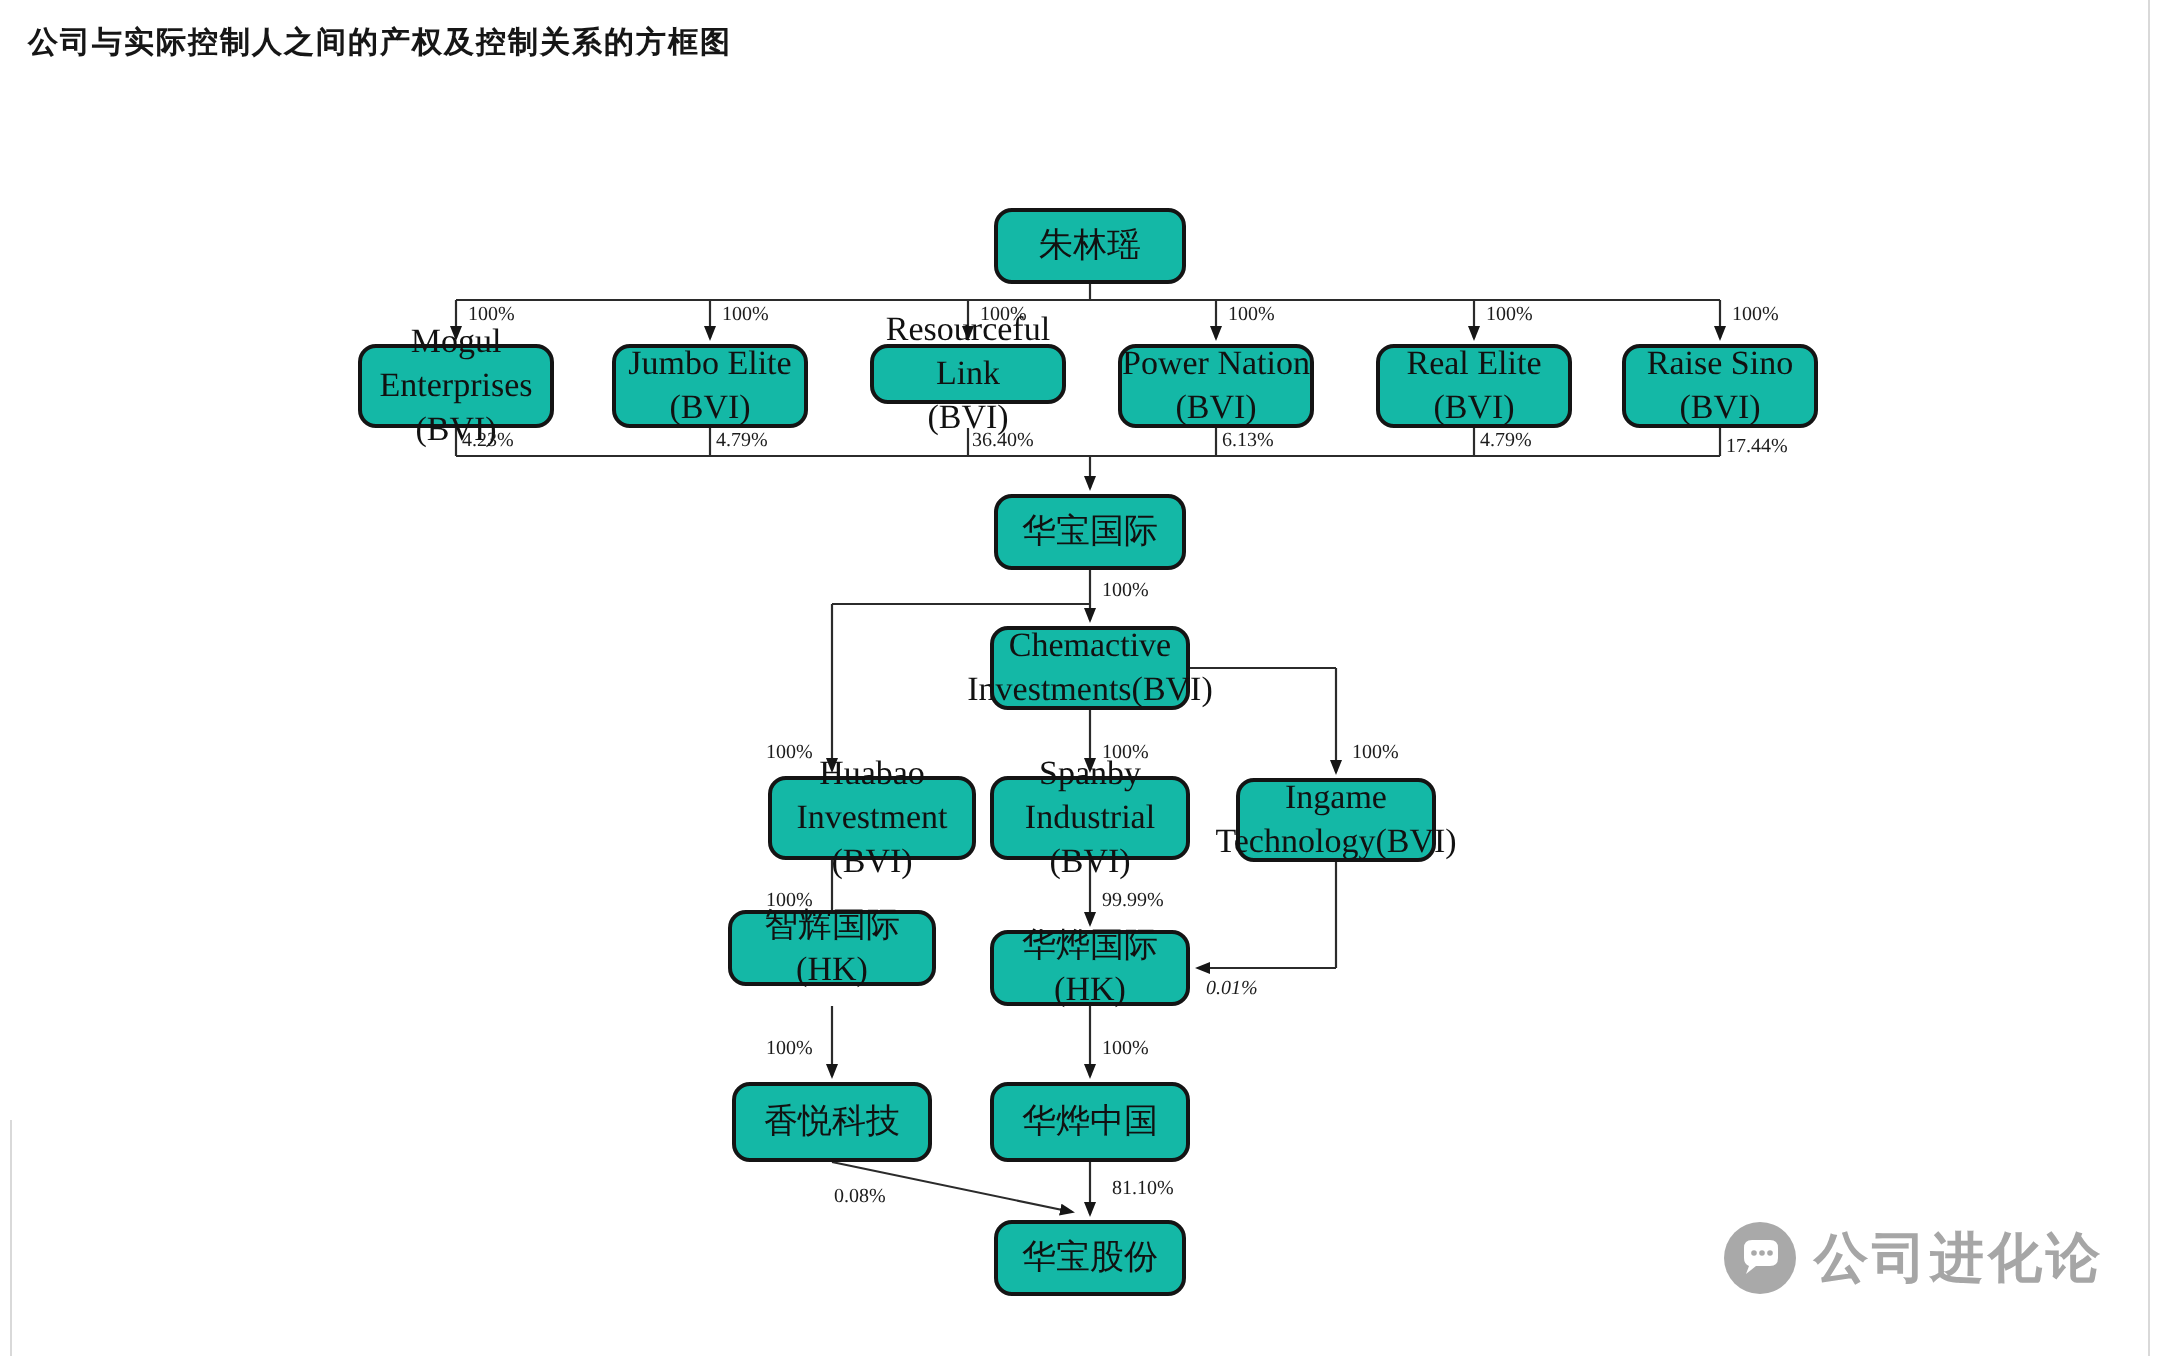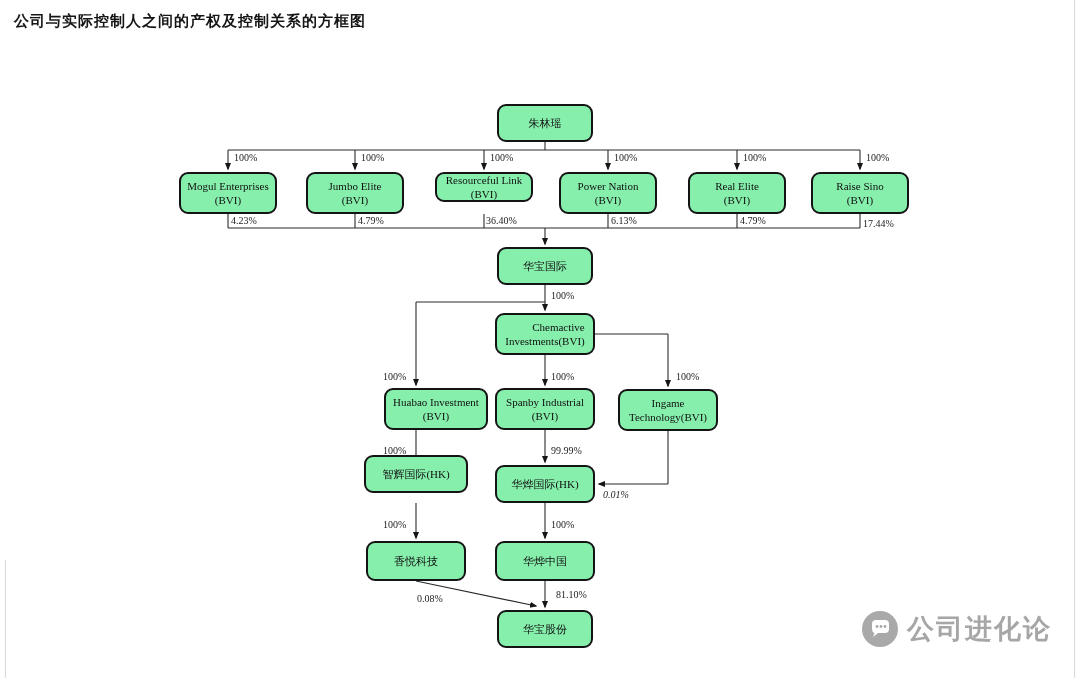--- a/index.html
+++ b/index.html
@@ -20,27 +20,27 @@
     font-size: 15px;
     color: #161616;
     letter-spacing: 1px;
   }
   .wires { position: absolute; left: 0; top: 0; }
   .node {
     position: absolute;
     box-sizing: border-box;
     border: 2.5px solid #141414;
     border-radius: 9px;
-    background: #86efac;
+    background: #14b8a6;
     display: flex;
     align-items: center;
     justify-content: center;
     text-align: center;
     white-space: pre-line;
-    font-size: 11px;
+    font-size: 17px;
     line-height: 1.3;
     color: #111111;
     font-family: "Liberation Serif", "DejaVu Serif", serif;
   }
   .pct {
     position: absolute;
     font-size: 10px;
     color: #1c1c1c;
     font-family: "Liberation Serif", "DejaVu Serif", serif;
     white-space: nowrap;
@@ -134,21 +134,21 @@
   <div class="node" style="left:435px; top:172px; width:98px; height:30px;">Resourceful Link
 (BVI)</div>
   <div class="node" style="left:559px; top:172px; width:98px; height:42px;">Power Nation
 (BVI)</div>
   <div class="node" style="left:688px; top:172px; width:98px; height:42px;">Real Elite
 (BVI)</div>
   <div class="node" style="left:811px; top:172px; width:98px; height:42px;">Raise Sino
 (BVI)</div>
 
   <div class="node" style="left:497px; top:247px; width:96px; height:38px;">华宝国际</div>
-  <div class="node" style="left:495px; top:313px; width:100px; height:42px;text-align:right;">Chemactive
+  <div class="node" style="left:495px; top:313px; width:100px; height:42px;">Chemactive
 Investments(BVI)</div>
 
   <div class="node" style="left:384px; top:388px; width:104px; height:42px;">Huabao Investment
 (BVI)</div>
   <div class="node" style="left:495px; top:388px; width:100px; height:42px;">Spanby Industrial
 (BVI)</div>
   <div class="node" style="left:618px; top:389px; width:100px; height:42px;">Ingame
 Technology(BVI)</div>
 
   <div class="node" style="left:364px; top:455px; width:104px; height:38px;">智辉国际(HK)</div>

